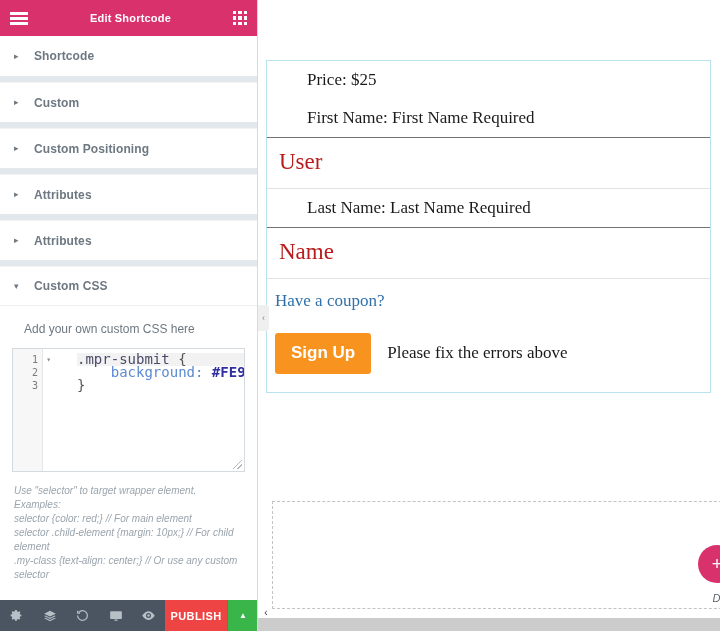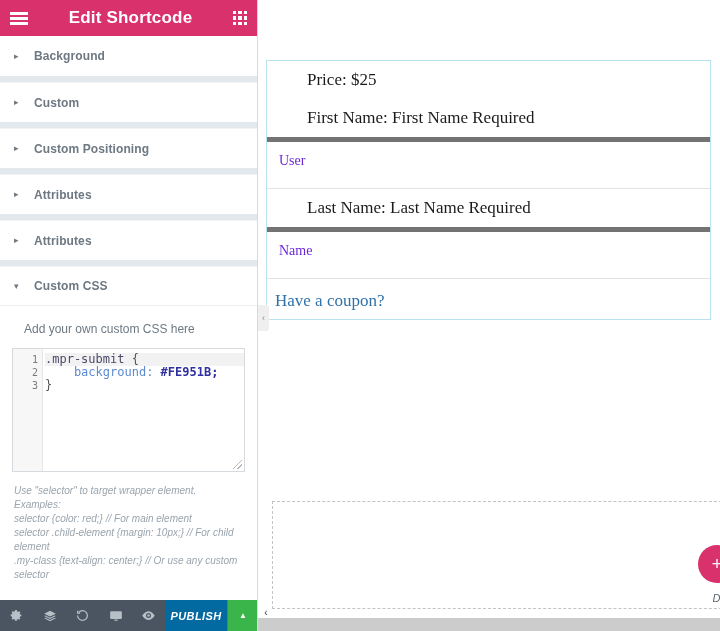--- a/index.html
+++ b/index.html
@@ -30,21 +30,21 @@
     height: 36px;
     background: #d9316b;
     display: flex;
     align-items: center;
     justify-content: space-between;
     padding: 0 10px;
     box-sizing: border-box;
   }
   .panel-title {
     color: #ffffff;
-    font-size: 17px;
+    font-size: 11px;
     font-weight: bold;
     letter-spacing: .2px;
     flex: 1;
     text-align: center;
   }
   .hamburger {
     width: 18px; height: 13px;
     display: flex; flex-direction: column;
     justify-content: space-between;
     cursor: pointer;
@@ -130,24 +130,25 @@
     content: "\25BE";
     position: absolute;
     right: -9px; top: 0;
     font-size: 8px;
     color: #8a8a8a;
   }
   .code-area {
     flex: 1;
     padding: 4px 0 0 2px;
     font-family: "DejaVu Sans Mono", monospace;
-    font-size: 12px;
+    font-size: 14px;
     line-height: 13px;
     color: #333;
     position: relative;
+    margin-left: 32px;
   }
   .code-line { white-space: pre; }
   .code-line.active { background: #f2f2f2; }
   .tok-sel   { color: #4a4a6a; }
   .tok-brace { color: #555; }
   .tok-prop  { color: #5b8bd0; }
   .tok-val   { color: #2f2fa2; font-weight: bold; }
   .resize-grip {
     position: absolute;
     right: 2px; bottom: 2px;
@@ -181,30 +182,29 @@
     display: flex;
     align-items: center;
     justify-content: center;
     color: #b7bfc7;
     cursor: pointer;
   }
   .foot-icon svg { display: block; }
   .publish-btn {
     flex: 1;
     height: 31px;
-    background: #0369a1;
+    background: #ef4444;
     color: #ffffff;
     font-size: 11px;
     font-weight: bold;
     letter-spacing: .4px;
     display: flex;
     align-items: center;
     justify-content: center;
     cursor: pointer;
-    font-style: italic;
   }
   .publish-caret {
     width: 30px; height: 31px;
     background: #39b54a;
     border-left: 1px solid #2e9c3e;
     display: flex;
     align-items: center;
     justify-content: center;
     color: #ffffff;
     font-size: 8px;
@@ -257,25 +257,25 @@
     font-family: "Liberation Serif", serif;
   }
   .form-row {
     padding: 9px 8px;
     font-size: 17px;
     color: #1a1a1a;
     box-sizing: border-box;
     margin-left: 32px;
   }
   .form-input {
-    border-top: 5px solid #737373;
+    border-top: 1px solid #737373;
     border-bottom: 1px solid #e2e2e2;
     padding: 11px 8px 11px 12px;
-    font-size: 14px;
-    color: #6d28d9;
+    font-size: 23px;
+    color: #b91c1c;
     min-height: 52px;
     box-sizing: border-box;
     background: #ffffff;
     cursor: text;
   }
   .coupon-link {
     color: #3071a9;
     font-size: 17px;
     padding: 12px 8px 8px 8px;
     cursor: pointer;
@@ -367,21 +367,21 @@
           <i></i>
           <i></i>
           <i></i>
       </div>
     </div>
 
     <div class="acc-list">
 
       <div class="acc-item">
         <span class="acc-caret">▸</span>
-        <span class="acc-label">Background</span>
+        <span class="acc-label">Shortcode</span>
       </div>
 
       <div class="acc-item">
         <span class="acc-caret">▸</span>
         <span class="acc-label">Custom</span>
       </div>
 
       <div class="acc-item">
         <span class="acc-caret">▸</span>
         <span class="acc-label">Custom Positioning</span>
@@ -471,20 +471,24 @@
 
     <div class="form-widget">
       <div class="form-row">Price: $25</div>
       <div class="form-row">First Name: First Name Required</div>
       <div class="form-input">User</div>
       <div class="form-row">Last Name: Last Name Required</div>
       <div class="form-input">Name</div>
       <div>
         <span class="coupon-link">Have a coupon?</span>
       </div>
+      <div class="submit-row">
+        <button class="signup-btn">Sign Up</button>
+        <span class="error-msg">Please fix the errors above</span>
+      </div>
     </div>
 
     <div class="dropzone"></div>
     <div class="add-widget-btn">+</div>
     <div class="drag-hint">Drag wid</div>
     <div class="canvas-scrollbar"></div>
   </div>
 
 </div>
 

